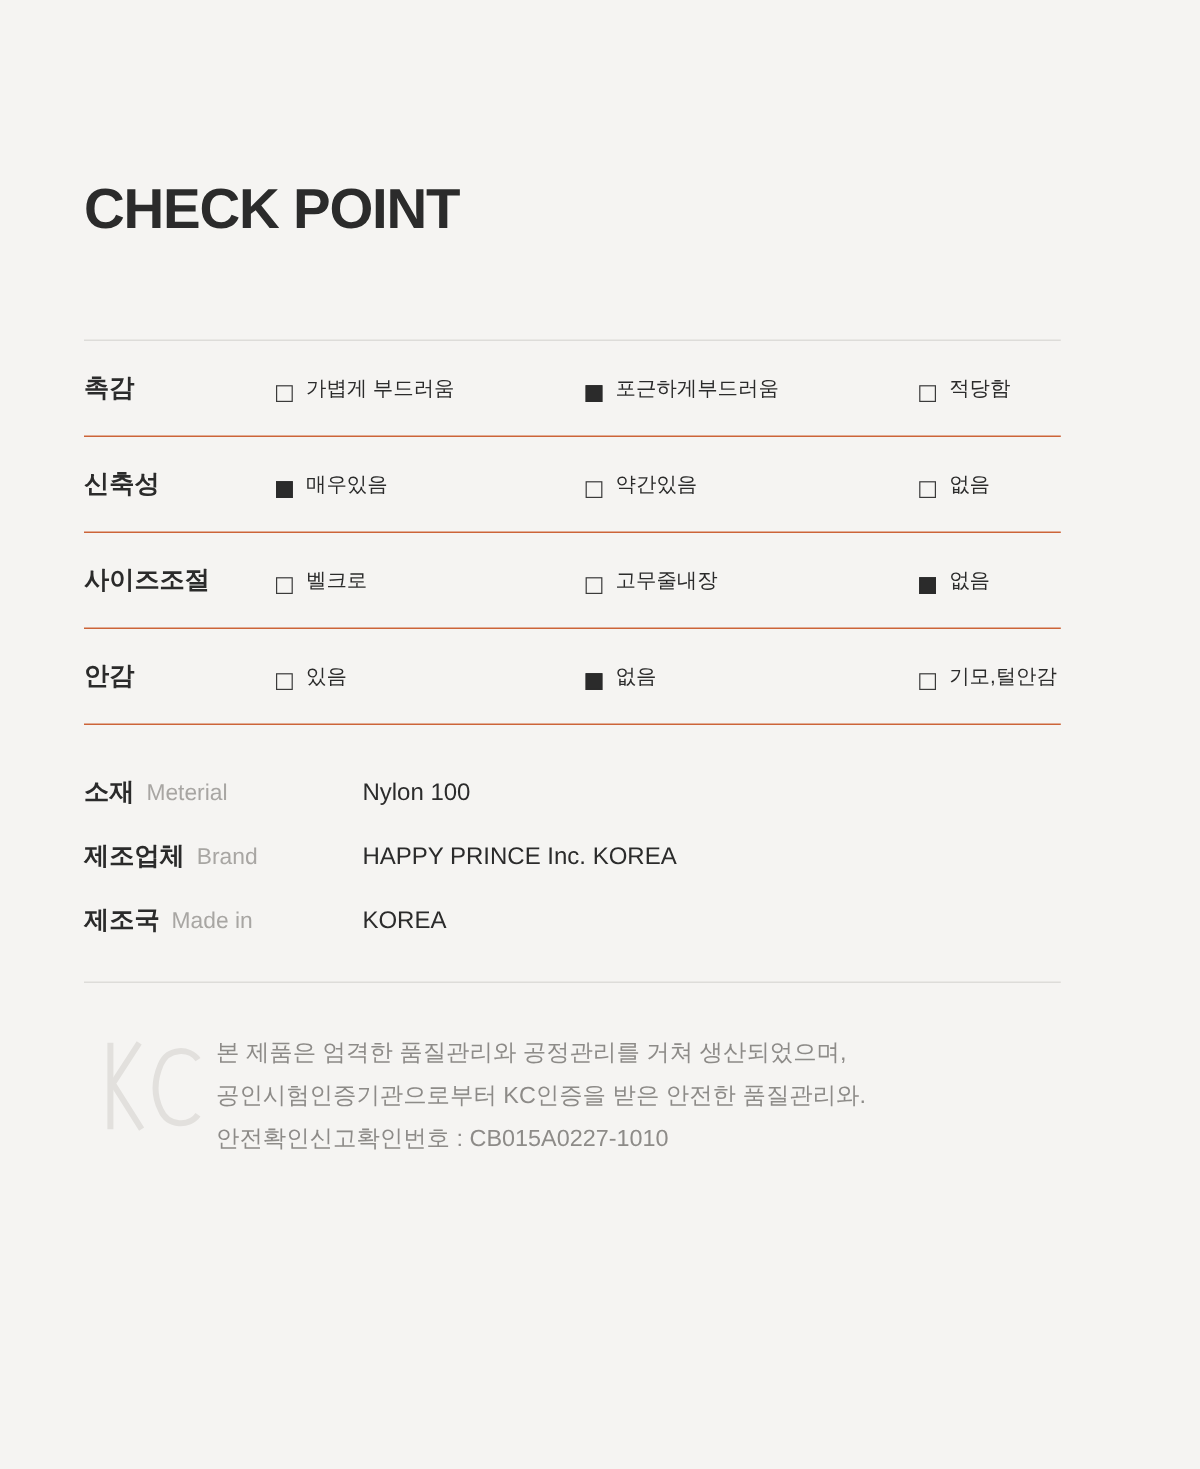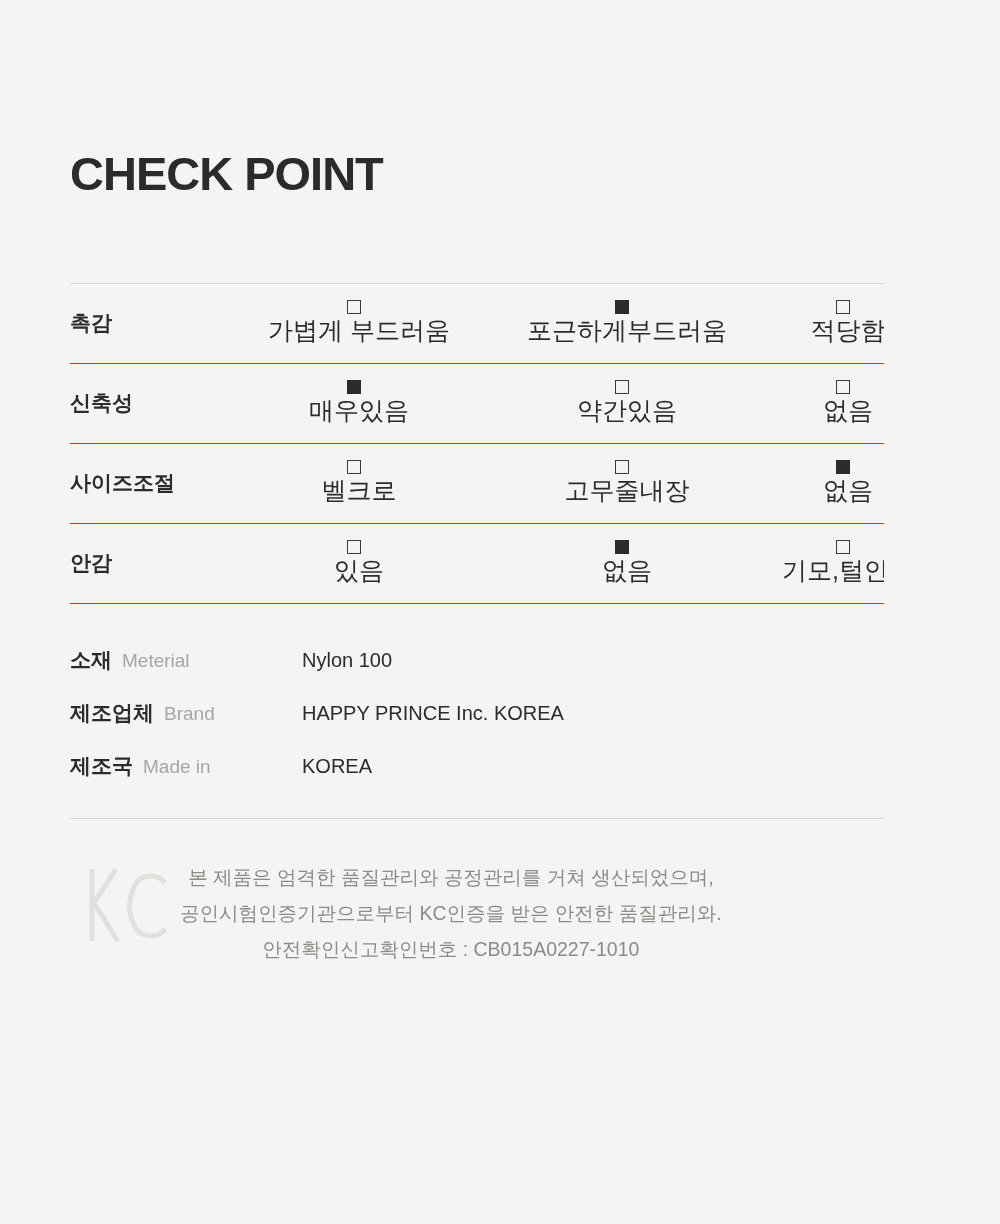--- a/index.html
+++ b/index.html
@@ -49,24 +49,23 @@
     color: #2b2b2b;
     flex: 0 0 160px;
   }
   .opts {
     display: flex;
     flex: 1 1 auto;
     align-items: center;
   }
   .opt {
     display: flex;
-    align-items: center;
-    font-size: 25px;
-    color: #2b2b2b;
-    flex-direction: column;
+    align-items: flex-end;
+    font-size: 17px;
+    color: #2b2b2b;
   }
   .opt .box {
     width: 14px;
     height: 14px;
     border: 1.6px solid #3a3a3a;
     margin-right: 11px;
     flex: 0 0 14px;
     background: transparent;
   }
   .opt.checked .box {
@@ -124,21 +123,21 @@
     position: relative;
     margin-top: 2px;
   }
   .kc-logo svg { display: block; }
   .notice-text {
     font-size: 19.5px;
     line-height: 1.85;
     color: #8d8b88;
     padding-top: 2px;
   }
-  .notice-text div { white-space: nowrap; text-align: center; }
+  .notice-text div { white-space: nowrap; }
 </style>
 </head>
 <body>
 
 <div class="page">
   <div class="inner">
 
     <h1 class="title">CHECK POINT</h1>
 
     <div class="check-table">

